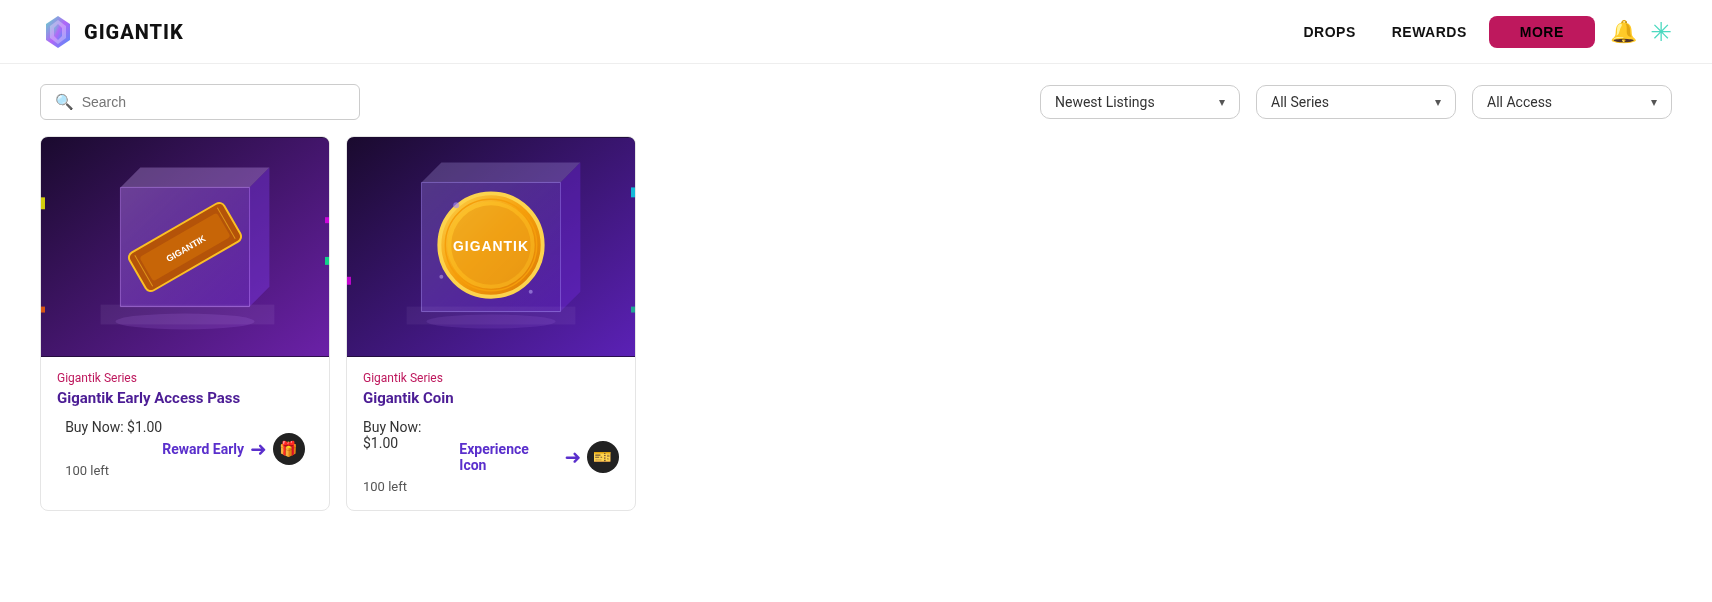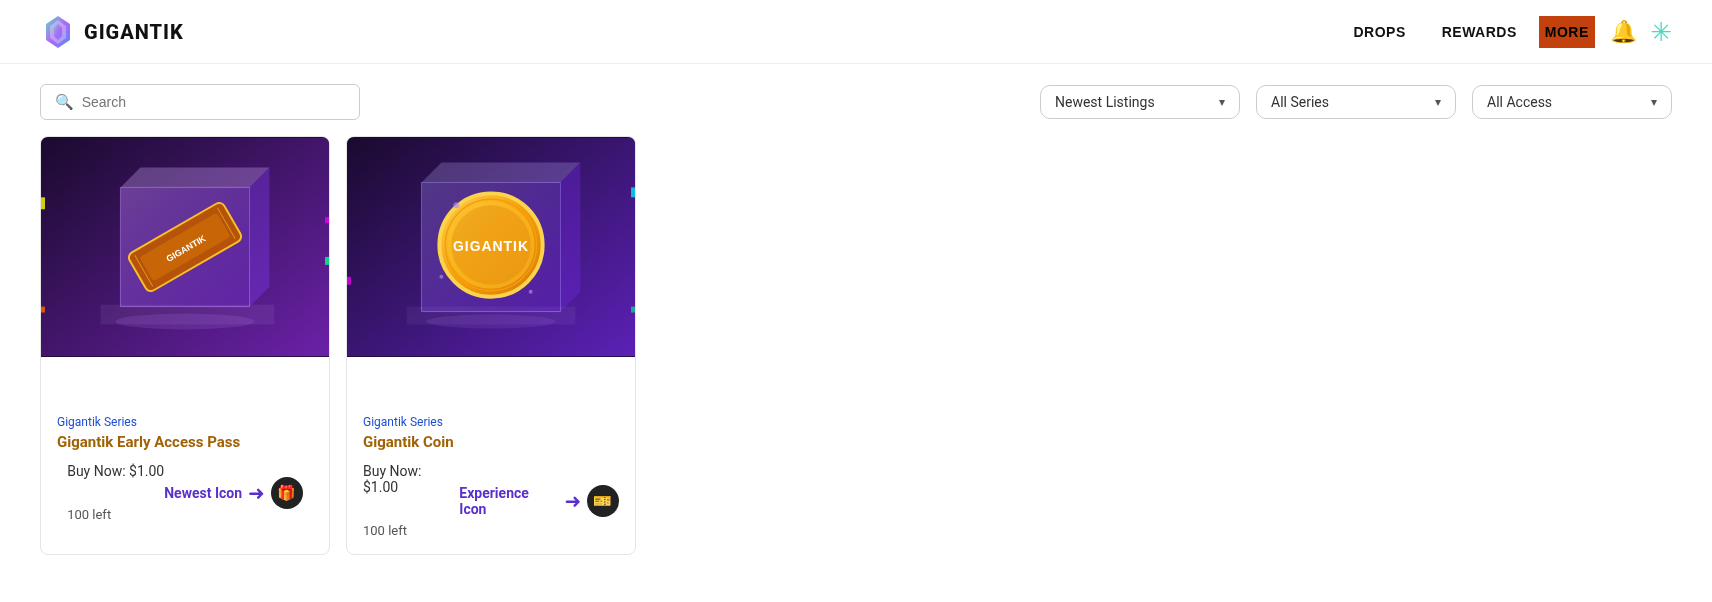--- a/index.html
+++ b/index.html
@@ -41,26 +41,26 @@
       font-size: 14px;
       font-weight: 600;
       color: #111;
       cursor: pointer;
       letter-spacing: 0.5px;
       text-decoration: none;
       background: none;
       border: none;
     }
     .nav-more {
-      padding: 8px 6px;
+      padding: 8px 31px;
       font-size: 14px;
       font-weight: 600;
-      background: #c2410c;
+      background: #be185d;
       border: none;
-      border-radius: 0;
+      border-radius: 8px;
       cursor: pointer;
       letter-spacing: 0.5px;
     }
     .nav-icons {
       display: flex;
       align-items: center;
       gap: 12px;
       margin-left: 8px;
     }
     .bell-icon, .star-icon {
@@ -142,28 +142,27 @@
       justify-content: center;
       overflow: hidden;
       position: relative;
     }
 
     .card-body {
       padding: 14px 16px 16px 16px;
     }
     .card-series {
       font-size: 12px;
-      color: #1d4ed8;
+      color: #be185d;
       margin-bottom: 4px;
-      margin-top: 44px;
     }
     .card-title {
       font-size: 15px;
       font-weight: 700;
-      color: #a16207;
+      color: #4c1d95;
       margin-bottom: 12px;
     }
     .card-footer {
       display: flex;
       align-items: center;
       justify-content: center;
     }
     .card-price-area {
       display: flex;
       flex-direction: column;
@@ -308,21 +307,21 @@
     </div>
     <div class="card-body">
       <div class="card-series">Gigantik Series</div>
       <div class="card-title">Gigantik Early Access Pass</div>
       <div class="card-footer">
         <div class="card-price-area">
           <span class="card-price">Buy Now: $1.00</span>
           <span class="card-left">100 left</span>
         </div>
         <div class="icon-annotation">
-          <span class="annotation-label">Newest Icon</span>
+          <span class="annotation-label">Reward Early</span>
           <span class="annotation-arrow">➜</span>
           <div class="icon-circle">🎁</div>
         </div>
       </div>
     </div>
   </div>
 
   <div class="card">
     <div class="card-image">
       <svg viewBox="0 0 290 220" xmlns="http://www.w3.org/2000/svg">

